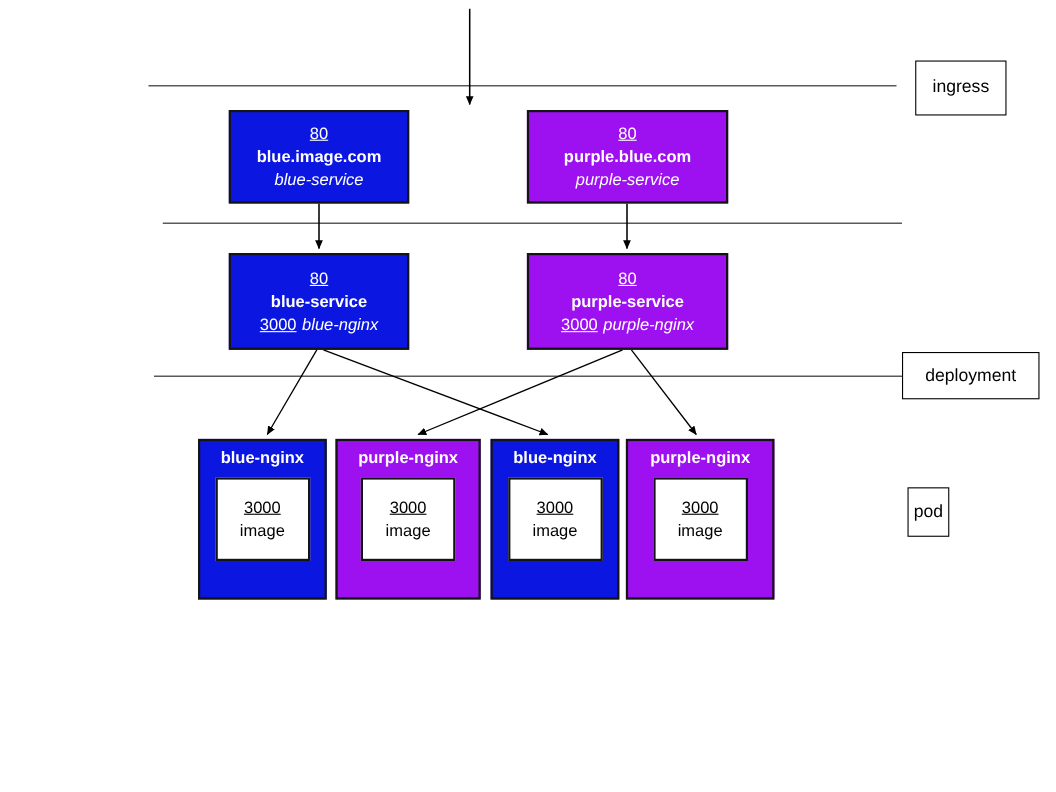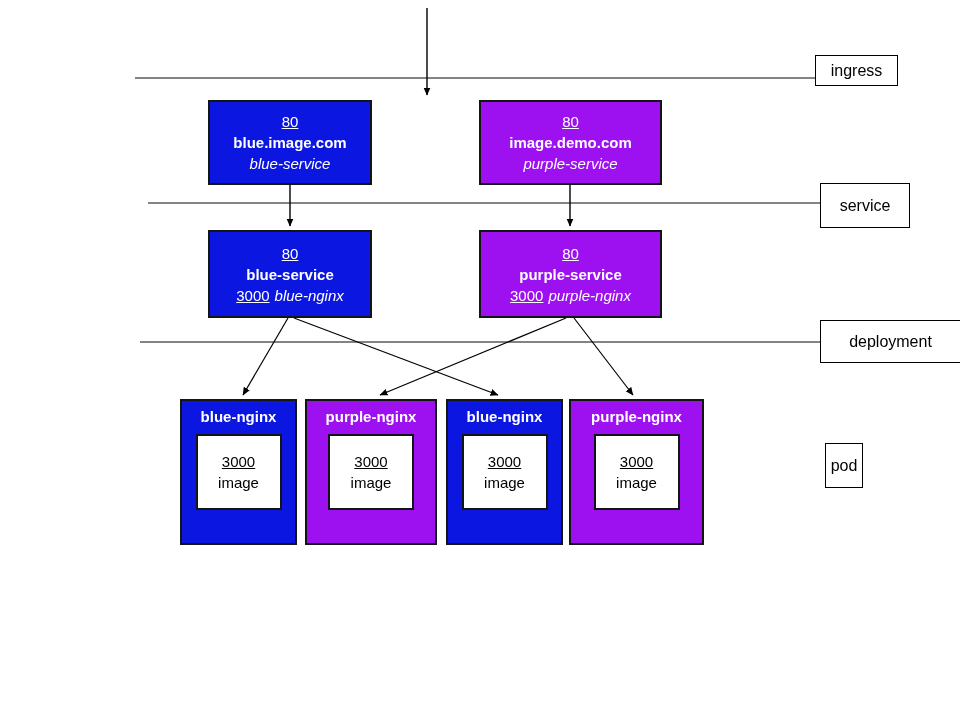--- a/index.html
+++ b/index.html
@@ -87,33 +87,32 @@
 
     <line x1="290" y1="185" x2="290" y2="226" stroke="#000000" stroke-width="1.4" marker-end="url(#arrow)"></line>
     <line x1="570" y1="185" x2="570" y2="226" stroke="#000000" stroke-width="1.4" marker-end="url(#arrow)"></line>
 
     <line x1="288" y1="318" x2="243" y2="395" stroke="#000000" stroke-width="1.2" marker-end="url(#arrow)"></line>
     <line x1="294" y1="318" x2="498" y2="395" stroke="#000000" stroke-width="1.2" marker-end="url(#arrow)"></line>
     <line x1="566" y1="318" x2="380" y2="395" stroke="#000000" stroke-width="1.2" marker-end="url(#arrow)"></line>
     <line x1="574" y1="318" x2="633" y2="395" stroke="#000000" stroke-width="1.2" marker-end="url(#arrow)"></line>
   </svg>
 
-  <div class="layer-label" style="left:815px; top:55px; width:83px; height:31px;">ingress</div>
-  <div class="layer-label" style="left:820px; top:183px; width:90px; height:45px;">service</div>
-  <div class="layer-label" style="left:820px; top:320px; width:141px; height:43px;">deployment</div>
+  <div class="layer-label" style="left:832px; top:55px; width:83px; height:50px;">ingress</div>
+  <div class="layer-label" style="left:820px; top:320px; width:125px; height:43px;">deployment</div>
   <div class="layer-label" style="left:825px; top:443px; width:38px; height:45px;">pod</div>
 
   <div class="node" style="left: 208px; top: 100px; width: 164px; height: 85px; background-color: rgb(11, 23, 224);">
     <div class="u">80</div>
     <div class="b">blue.image.com</div>
     <div class="i">blue-service</div>
   </div>
   <div class="node" style="left: 479px; top: 100px; width: 183px; height: 85px; background-color: rgb(157, 16, 240);">
     <div class="u">80</div>
-    <div class="b">image.demo.com</div>
+    <div class="b">purple.blue.com</div>
     <div class="i">purple-service</div>
   </div>
 
   <div class="node" style="left: 208px; top: 230px; width: 164px; height: 88px; background-color: rgb(11, 23, 224);">
     <div class="u">80</div>
     <div class="b">blue-service</div>
     <div>
       <span class="u">3000</span><span class="i sel-gap">blue-nginx</span>
     </div>
   </div>

